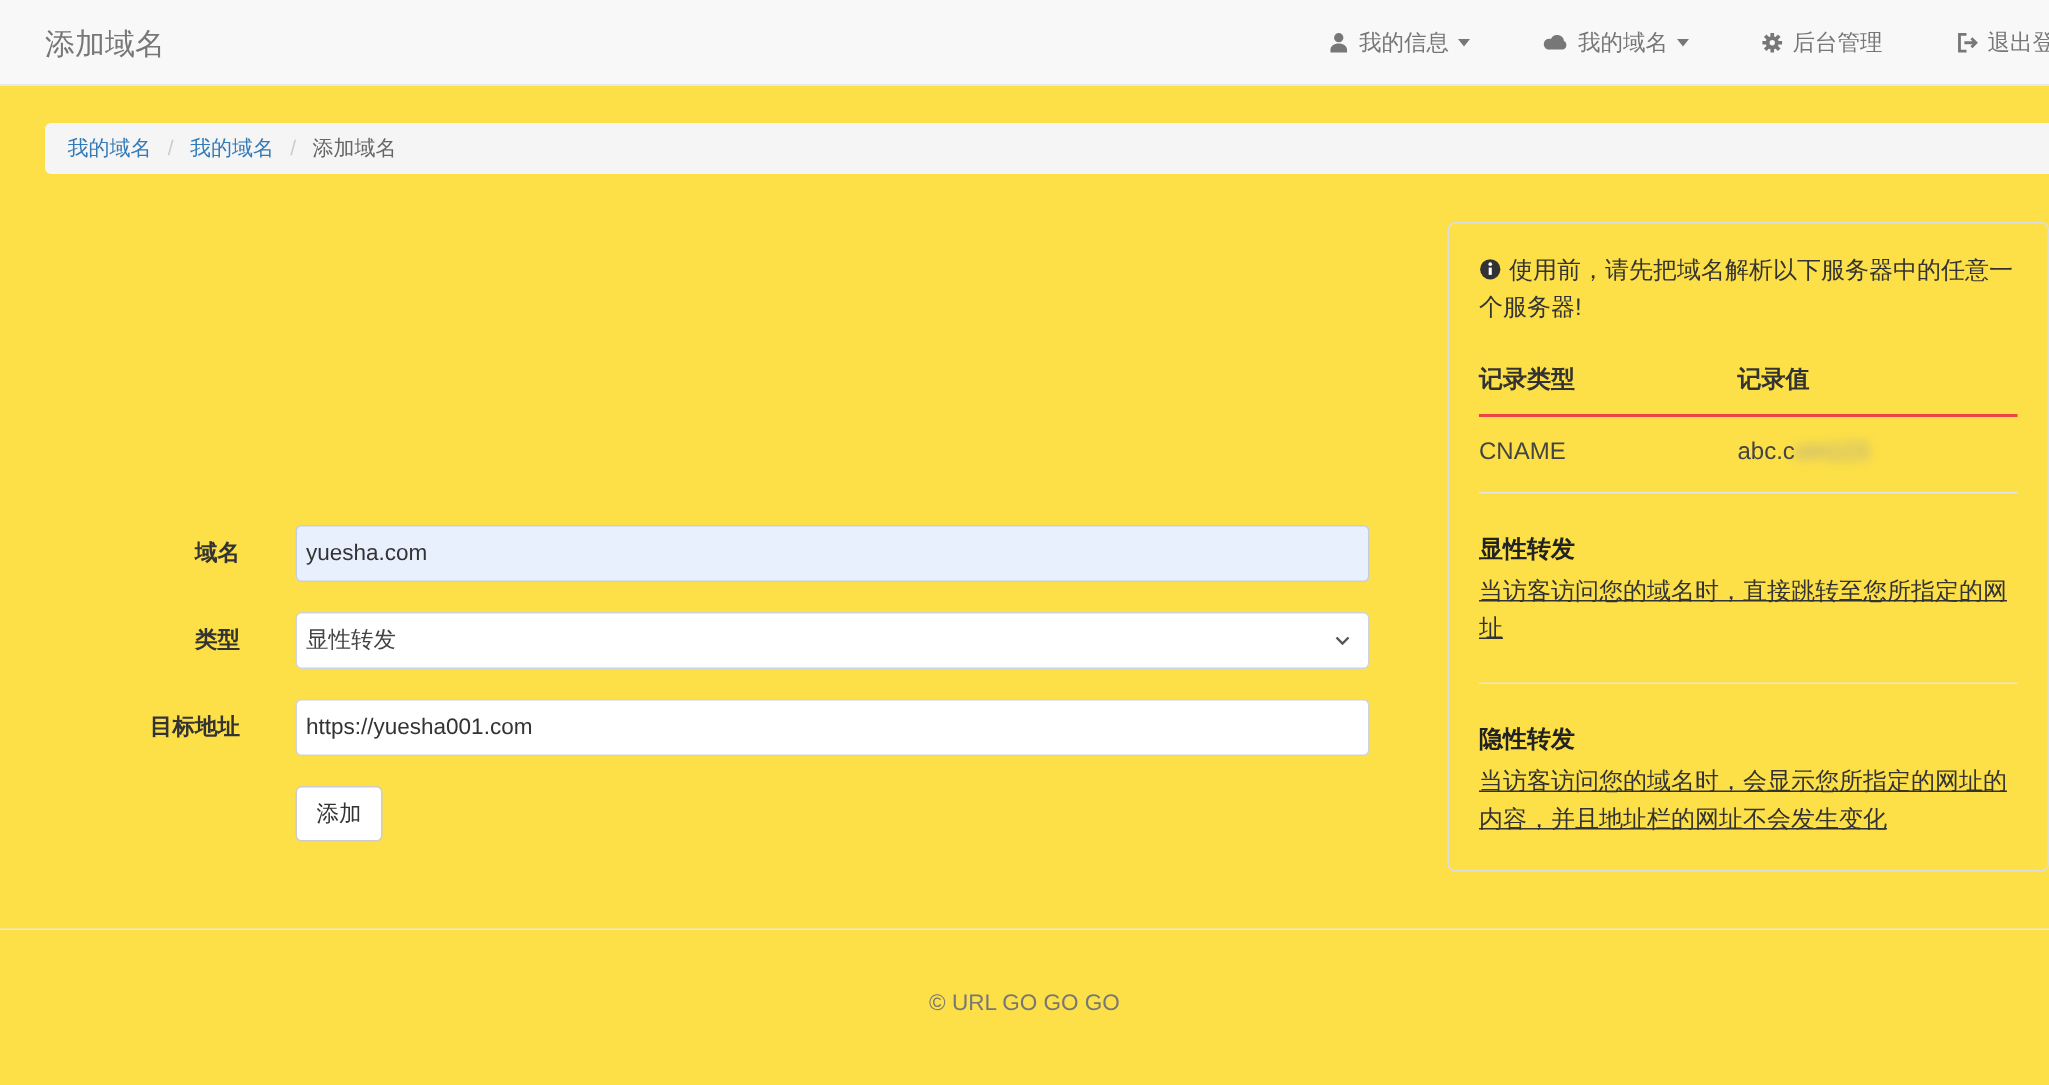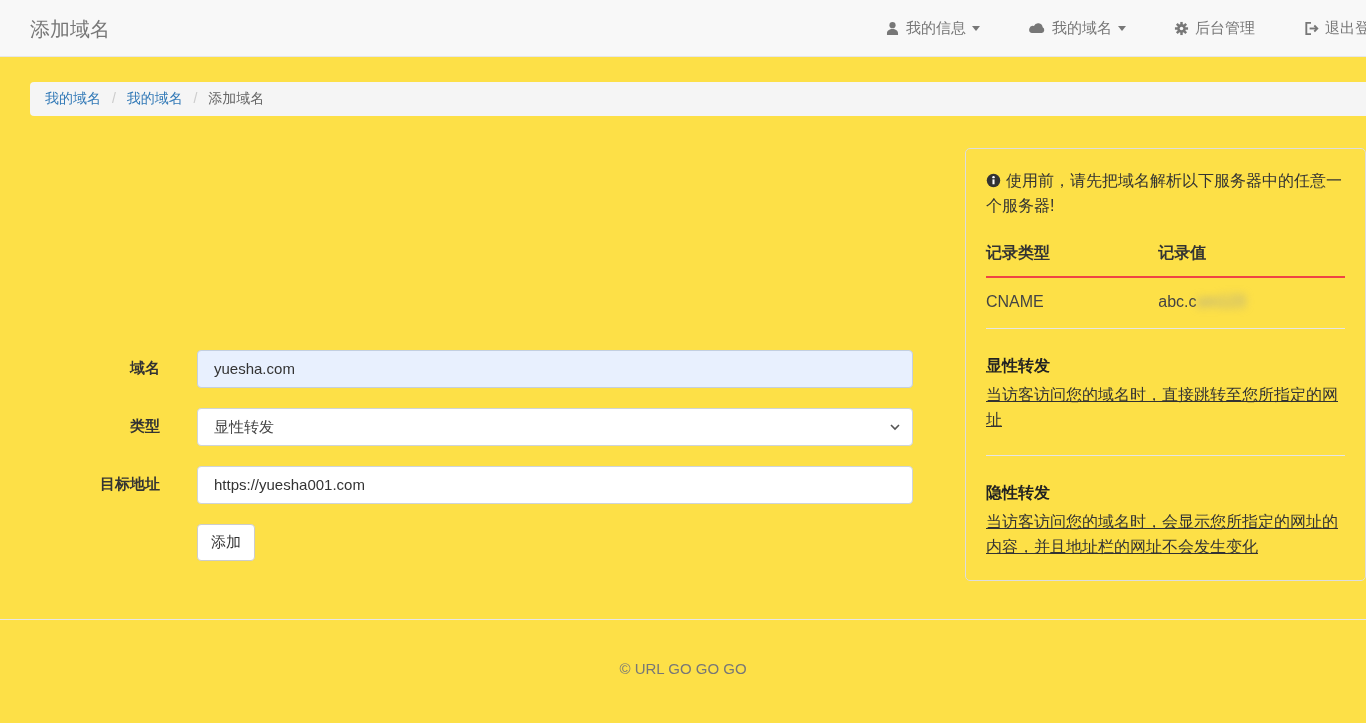--- a/index.html
+++ b/index.html
@@ -23,21 +23,21 @@
   .breadcrumb .active { color:#666; }
 
   
   .content { display:flex; margin-top:32px; padding-left:30px; align-items:flex-end;gap:27px; }
 
   
   .domain-form { width:883px; }
   .form-row { display:flex; margin-bottom:20px; }
   .form-label { width:130px; text-align:right; margin-right:37px; font-weight:bold; font-size:15px; color:#333; padding-top:9px; }
   .control-wrap { position:relative; width:716px; }
-  .form-control { width:716px; height:38px; border:1px solid #ced4da; border-radius:4px; padding:0 16px; font-size:15px; color:#333; background:#fff; outline:none; }
+  .form-control { width:716px; height:38px; border:1px solid #ced4da; border-radius:4px; padding:0 6px; font-size:15px; color:#333; background:#fff; outline:none; }
   .autofill { background:#e8f0fe; border-color:#c3cfe0; }
   select.form-control { -webkit-appearance:none; appearance:none; color:#444; }
   .select-chevron { position:absolute; right:12px; top:13px; pointer-events:none; display:inline-flex; color:#555; }
   .btn-add { margin-left:167px; padding:8px 13px; font-size:15px; color:#333; background:#fff; border:1px solid #ccc; border-radius:4px; cursor:pointer; }
 
   
   .info-panel { width:421px; margin-left:25px; border:1px solid #ddd; border-radius:5px; padding:20px; color:#333; font-size:16px; }
   .notice { max-width:368px; line-height:1.55; margin-bottom:16px; }
   .notice .icon { display:inline-flex; vertical-align:-2px; margin-right:5px; color:#333; }
   .dns-table { width:100%; border-collapse:collapse; }

